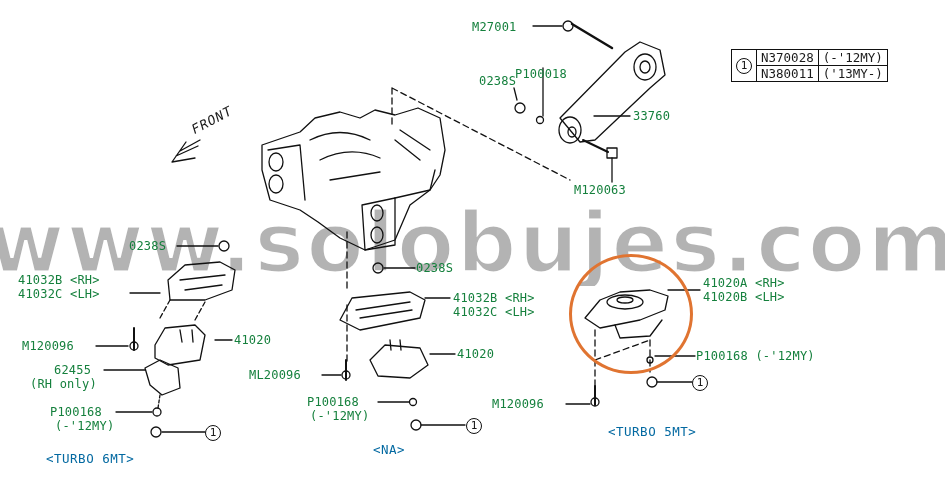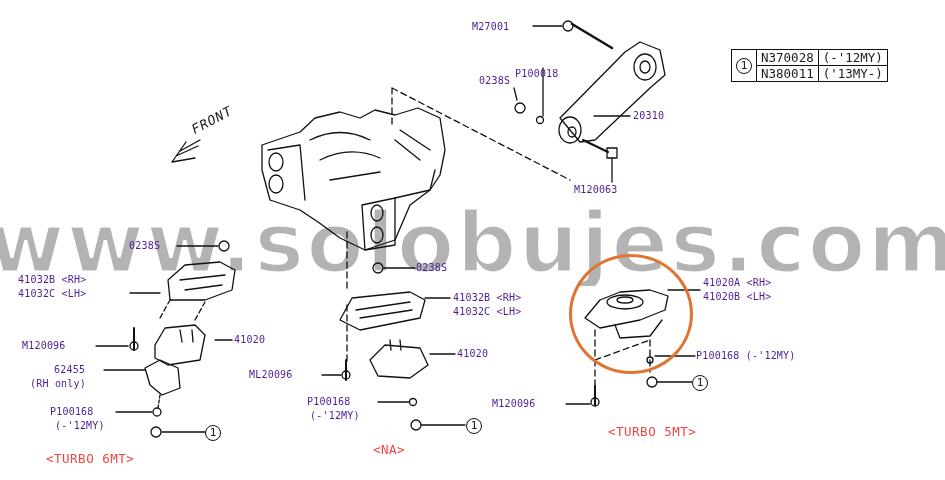--- a/index.html
+++ b/index.html
@@ -1,19 +1,19 @@
 <!DOCTYPE html>
 <html><head>
 <meta charset="utf-8">
 <style>
   html, body { margin: 0; padding: 0; background: #ffffff; }
   body { width: 945px; height: 480px; position: relative; overflow: hidden;
          font-family: "DejaVu Sans Mono", "Liberation Mono", monospace; color: #1a1a1a; }
-  .lbl { position: absolute; font-size: 10px; line-height: 14px; white-space: pre; letter-spacing: 0.2px; color: #4c1d95; }
-  .cap { position: absolute; font-size: 12.5px; line-height: 14px; white-space: pre; letter-spacing: 0.5px; color: #ef4444; text-align: center; }
+  .lbl { position: absolute; font-size: 12px; line-height: 14px; white-space: pre; letter-spacing: 0.2px; color: #15803d; }
+  .cap { position: absolute; font-size: 12.5px; line-height: 14px; white-space: pre; letter-spacing: 0.5px; color: #0369a1; text-align: center; }
   svg.art { position: absolute; left: 0; top: 0; }
   .wm { position: absolute; left: 0; top: 196px; width: 945px; height: 90px; pointer-events: none; }
   table.ref { position: absolute; left: 731px; top: 49px; border-collapse: collapse; font-size: 12.5px; }
   table.ref td { border: 1.3px solid #111; padding: 0 4px; height: 15px; line-height: 15px; white-space: pre; }
   .circ-num { display: inline-block; width: 14px; height: 14px; border: 1.2px solid #111; border-radius: 50%;
               text-align: center; line-height: 14px; font-size: 11px; }
   .callout { position: absolute; width: 14px; height: 14px; border: 1.2px solid #111; border-radius: 50%;
              text-align: center; line-height: 14px; font-size: 11px; background: #fff; }
   .front { position: absolute; left: 196px; top: 122px; font-size: 13px; font-style: italic; transform: rotate(-28deg); transform-origin: left bottom; letter-spacing: 1px; }
   .hl { position: absolute; left: 569px; top: 254px; width: 118px; height: 114px; border: 3px solid #e07431; border-radius: 50%; }
@@ -136,21 +136,21 @@
   <tr>
     <td>N380011</td>
     <td>('13MY-)</td>
   </tr>
 </tbody>
   </table>
 
 <div class="lbl" style="left:472px;top:20px">M27001</div>
 <div class="lbl" style="left:515px;top:67px">P100018</div>
 <div class="lbl" style="left:479px;top:74px">0238S</div>
-<div class="lbl" style="left:633px;top:109px">20310</div>
+<div class="lbl" style="left:633px;top:109px">33760</div>
 <div class="lbl" style="left:574px;top:183px">M120063</div>
 
 <div class="lbl" style="left:129px;top:239px">0238S</div>
 <div class="lbl" style="left:18px;top:273px">41032B &lt;RH&gt;</div>
 <div class="lbl" style="left:18px;top:287px">41032C &lt;LH&gt;</div>
 <div class="lbl" style="left:22px;top:339px">M120096</div>
 <div class="lbl" style="left:234px;top:333px">41020</div>
 <div class="lbl" style="left:54px;top:363px">62455</div>
 <div class="lbl" style="left:30px;top:377px">(RH only)</div>
 <div class="lbl" style="left:50px;top:405px">P100168</div>

